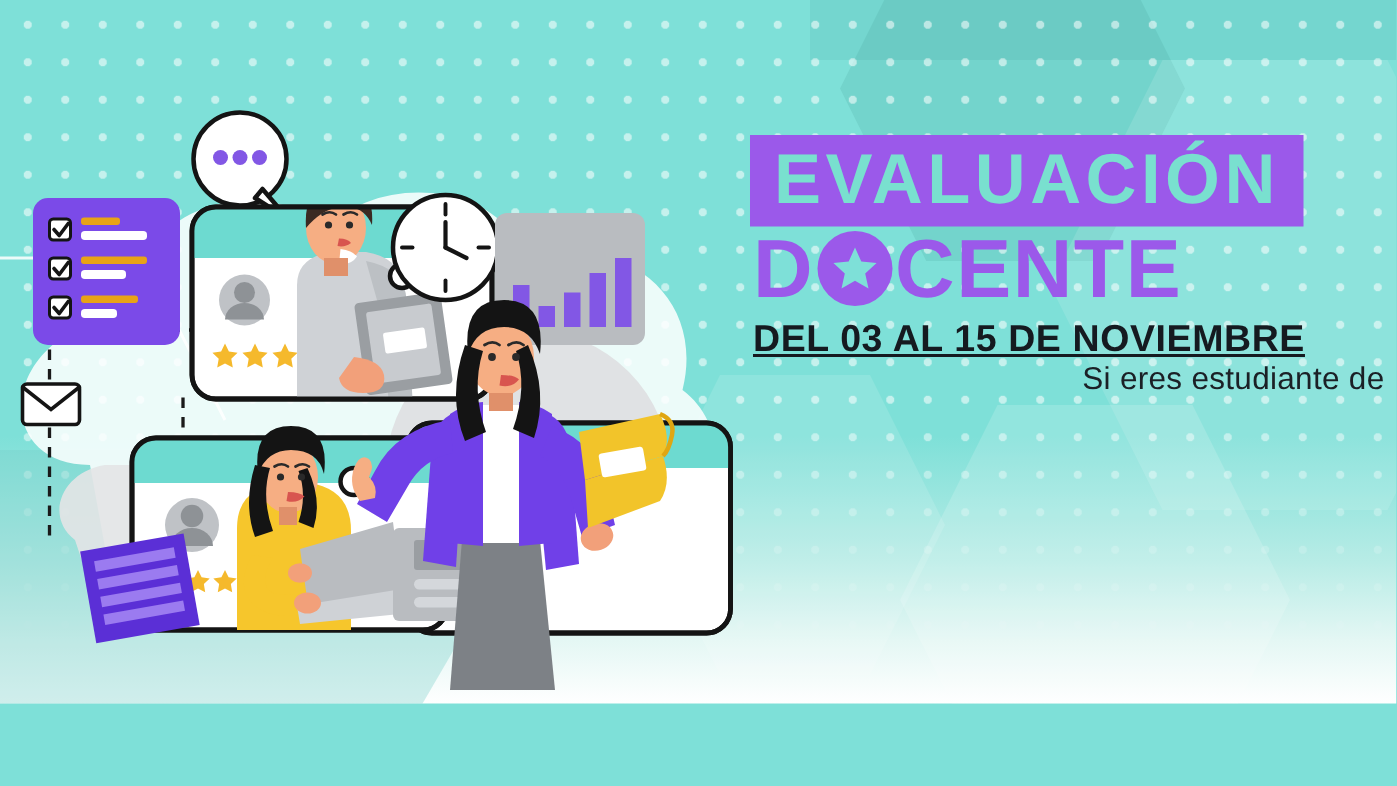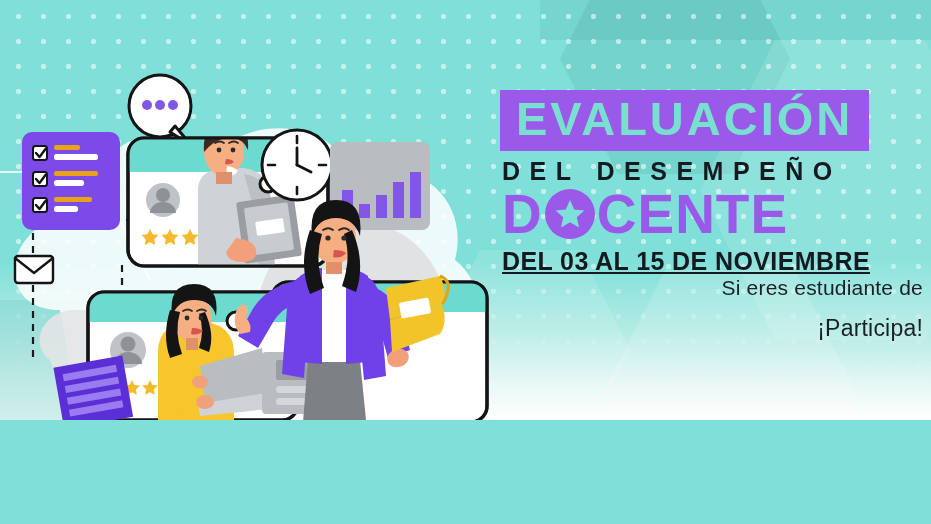--- a/index.html
+++ b/index.html
@@ -2,21 +2,21 @@
 <html><head>
 <meta charset="utf-8">
 <style>
   html,body{margin:0;padding:0;}
   body{
     width:931px;height:524px;overflow:hidden;
     font-family:"Liberation Sans", sans-serif;
     background:#7ee0d8;
   }
   #banner{
-    position:relative;width:931px;height:420px;overflow:hidden;
+    position:relative;width:931px;height:469px;overflow:hidden;
     background:linear-gradient(180deg,#7ee0d8 0%,#7ee0d8 62%,#b8ece6 80%,#e4f7f4 91%,#ffffff 100%);
   }
 
   
   .dots{
     position:absolute;inset:0;
     background-image:radial-gradient(circle, rgba(255,255,255,.55) 2.6px, transparent 2.9px);
     background-size:25px 25px;
     background-position:6px 4px;
   }
@@ -369,32 +369,30 @@
       <path d="M326 202 l16 0 0 12 -16 0z" fill="#e0906a"></path>
     </g>
   </svg>
 
   <div id="textcol">
 
     <div class="eval-wrap">
       <div class="eval-band">EVALUACIÓN</div>
     </div>
 
-    <div class="sub-desempeno">DEL DESEMPEÑO</div>
 
     <div class="docente-row">
       <span>D</span>
       <span class="docente-o">
         <svg width="32" height="32" viewBox="0 0 32 32" aria-hidden="true">
           <path d="M16 2 L20.2 11.4 L30.4 12.4 L22.8 19.3 L25 29.4 L16 24.2 L7 29.4 L9.2 19.3 L1.6 12.4 L11.8 11.4 Z" fill="#7ee0d8"></path>
         </svg>
       </span>
       <span>CENTE</span>
     </div>
 
     <div class="fechas">DEL 03 AL 15 DE NOVIEMBRE</div>
 
     <div class="body-block">
       <div class="lead">Si eres estudiante de</div>
-      <div class="participa">¡Participa!</div>
     </div>
   </div>
 </div>
 
 </body></html>

